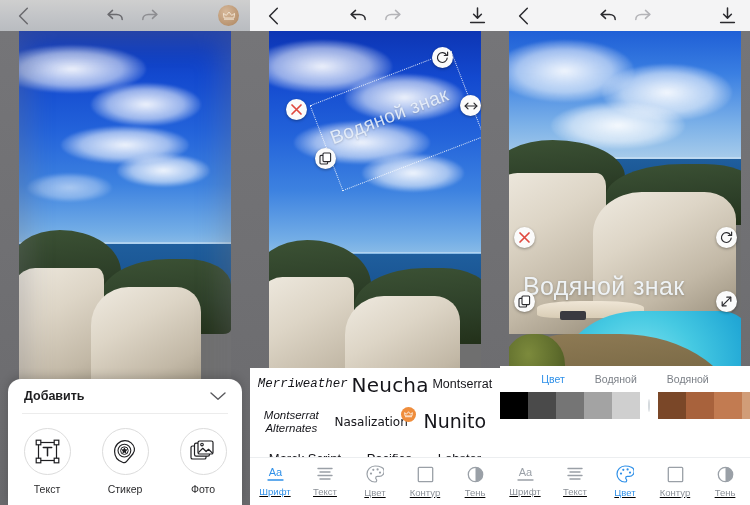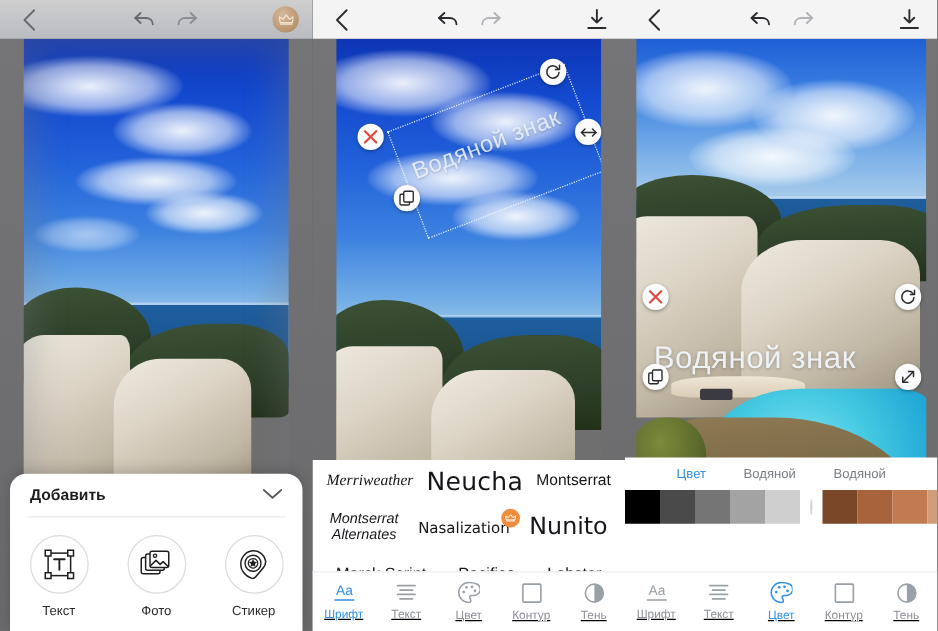--- a/index.html
+++ b/index.html
@@ -108,21 +108,21 @@
     justify-content:center; background:#fff; }
   .addlabel { margin-top:8px; font-size:10.5px; color:#2b2b2d; }
 
   
   .fontsheet { position:absolute; left:0; right:0; bottom:0; top:368px;
     background:#fff; z-index:25; overflow:hidden; }
   .fontrow { display:flex; align-items:center; justify-content:space-around;
     height:34px; padding:0 6px; }
   .fontitem { position:relative; color:#15151a; text-align:center;
     line-height:1.05; }
-  .f-merri { font-family:Liberation Serif, serif; font-style:italic; font-size:12.5px; }
+  .f-merri { font-family:Liberation Mono, monospace; font-style:italic; font-size:12.5px; }
   .f-neucha { font-family:"DejaVu Sans", sans-serif; font-size:20px; font-weight:400; letter-spacing:.2px;}
   .f-monts { font-family:"Liberation Sans", sans-serif; font-size:12.5px; }
   .f-montsalt { font-family:"Liberation Sans", sans-serif; font-style:italic;
     font-size:11.5px; line-height:1.12; }
   .f-nasal { font-family:"DejaVu Sans", sans-serif; font-size:12px; }
   .f-nunito { font-family:"DejaVu Sans", sans-serif; font-size:19px; }
   .f-clip { font-size:13px; color:#15151a; }
   .procrown { position:absolute; right:-8px; top:-9px; width:15px; height:15px;
     border-radius:50%; background:#ef8d3c; display:flex;
     align-items:center; justify-content:center; }
@@ -238,40 +238,40 @@
               <rect x="19.2" y="1.2" width="4.6" height="4.6" fill="#fff" stroke="#1f1f22" stroke-width="1.2"></rect>
               <rect x="1.2" y="19.2" width="4.6" height="4.6" fill="#fff" stroke="#1f1f22" stroke-width="1.2"></rect>
               <rect x="19.2" y="19.2" width="4.6" height="4.6" fill="#fff" stroke="#1f1f22" stroke-width="1.2"></rect>
               <path d="M8.3 8.4h8.4M12.5 8.4v8.4" fill="none" stroke="#1f1f22" stroke-width="1.5" stroke-linecap="round"></path>
             </svg>
           </div>
           <span class="addlabel">Текст</span>
         </div>
         <div class="addcell">
           <div class="addcircle">
+            <svg width="26" height="26" viewBox="0 0 26 26">
+              <path d="M13 1.6c4.6 0 8.6 3.4 9.4 7.8.4 2.2-.3 4-1.6 5.6l-6.2 7.4c-.9 1.1-2.3 1.6-3.6 1.1C6.2 21.8 2.6 17.6 2.6 12.4 2.6 6.5 7.2 1.6 13 1.6z" fill="none" stroke="#1f1f22" stroke-width="1.2"></path>
+              <circle cx="12.4" cy="11.6" r="6.4" fill="none" stroke="#1f1f22" stroke-width="1.1"></circle>
+              <circle cx="12.4" cy="11.6" r="3.8" fill="none" stroke="#1f1f22" stroke-width="1"></circle>
+              <path d="M12.4 8.2l1 2.1 2.3.3-1.7 1.6.4 2.3-2-1.1-2 1.1.4-2.3-1.7-1.6 2.3-.3z" fill="#1f1f22"></path>
+            </svg>
+          </div>
+          <span class="addlabel">Стикер</span>
+        </div>
+        <div class="addcell">
+          <div class="addcircle">
             <svg width="26" height="24" viewBox="0 0 26 24">
               <rect x="1" y="6" width="15" height="13" rx="1.6" fill="none" stroke="#1f1f22" stroke-width="1.2"></rect>
               <rect x="4.5" y="3.2" width="15" height="13" rx="1.6" fill="#fff" stroke="#1f1f22" stroke-width="1.2"></rect>
               <rect x="8" y="1" width="15" height="13" rx="1.6" fill="#fff" stroke="#1f1f22" stroke-width="1.2"></rect>
               <circle cx="12" cy="4.6" r="1.3" fill="none" stroke="#1f1f22" stroke-width="1.1"></circle>
               <path d="M8.4 12.6l4.4-4.3 3.3 3.2 2.4-2.2 4.2 4.1" fill="none" stroke="#1f1f22" stroke-width="1.2" stroke-linejoin="round"></path>
             </svg>
           </div>
           <span class="addlabel">Фото</span>
-        </div>
-        <div class="addcell">
-          <div class="addcircle">
-            <svg width="26" height="26" viewBox="0 0 26 26">
-              <path d="M13 1.6c4.6 0 8.6 3.4 9.4 7.8.4 2.2-.3 4-1.6 5.6l-6.2 7.4c-.9 1.1-2.3 1.6-3.6 1.1C6.2 21.8 2.6 17.6 2.6 12.4 2.6 6.5 7.2 1.6 13 1.6z" fill="none" stroke="#1f1f22" stroke-width="1.2"></path>
-              <circle cx="12.4" cy="11.6" r="6.4" fill="none" stroke="#1f1f22" stroke-width="1.1"></circle>
-              <circle cx="12.4" cy="11.6" r="3.8" fill="none" stroke="#1f1f22" stroke-width="1"></circle>
-              <path d="M12.4 8.2l1 2.1 2.3.3-1.7 1.6.4 2.3-2-1.1-2 1.1.4-2.3-1.7-1.6 2.3-.3z" fill="#1f1f22"></path>
-            </svg>
-          </div>
-          <span class="addlabel">Стикер</span>
         </div>
       </div>
     </div>
   </div>
 
   <div class="panel p2">
 
     <div class="topbar flat">
       <div class="tb-btn tb-back">
         <svg width="11" height="18" viewBox="0 0 11 18">

